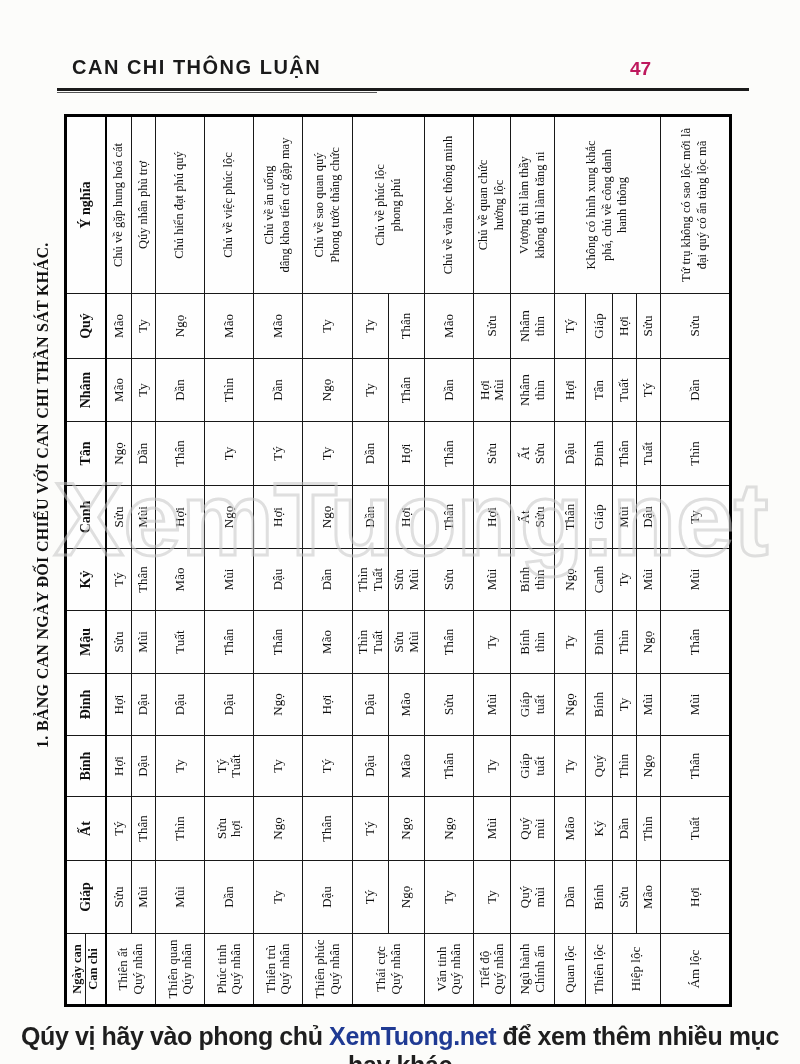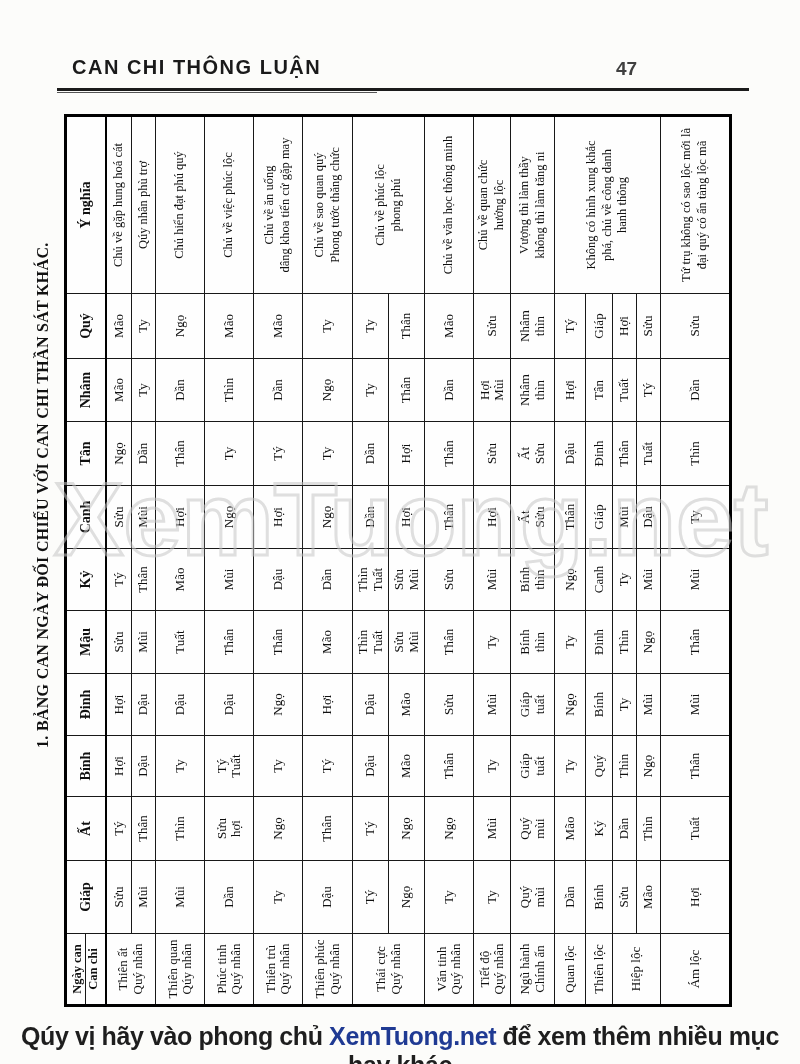--- a/index.html
+++ b/index.html
@@ -1,23 +1,23 @@
 <!DOCTYPE html>
 <html><head>
 <meta charset="utf-8">
 <style>
   html,body{margin:0;padding:0;background:#e8e8e8;}
   .page{position:relative;width:800px;height:1064px;background:#fcfcfa;overflow:hidden;
         font-family:"Liberation Serif","DejaVu Serif",serif;color:#141414;}
   .app-header-title{position:absolute;left:72px;top:56px;
         font-family:"Liberation Sans","DejaVu Sans",sans-serif;
         font-size:20px;font-weight:700;letter-spacing:1.5px;color:#1a1a1a;}
-  .page-num{position:absolute;left:616px;top:58px;
+  .page-num{position:absolute;left:630px;top:58px;
         font-family:"Liberation Sans","DejaVu Sans",sans-serif;
-        font-size:19px;font-weight:700;color:#404040;}
+        font-size:19px;font-weight:700;color:#be185d;}
   .rule{position:absolute;left:57px;top:88px;width:692px;height:3px;background:#1b1b1b;}
   .rule:after{content:"";position:absolute;left:0;top:4px;width:320px;height:1px;background:#555;}
   .side-title{position:absolute;left:34px;top:748px;transform-origin:0 0;
         transform:rotate(-90deg);white-space:nowrap;
         font-weight:700;font-size:16px;letter-spacing:0.3px;color:#111;}
   .table-rotor{position:absolute;left:64px;top:117px;width:665px;height:890px;}
   .table-logical{width:890px;height:665px;transform-origin:0 0;
         transform:rotate(-90deg) translateX(-890px);}
   table{border-collapse:collapse;table-layout:fixed;width:890px;height:665px;
         background:#fefefe;border:3px solid #000;}

